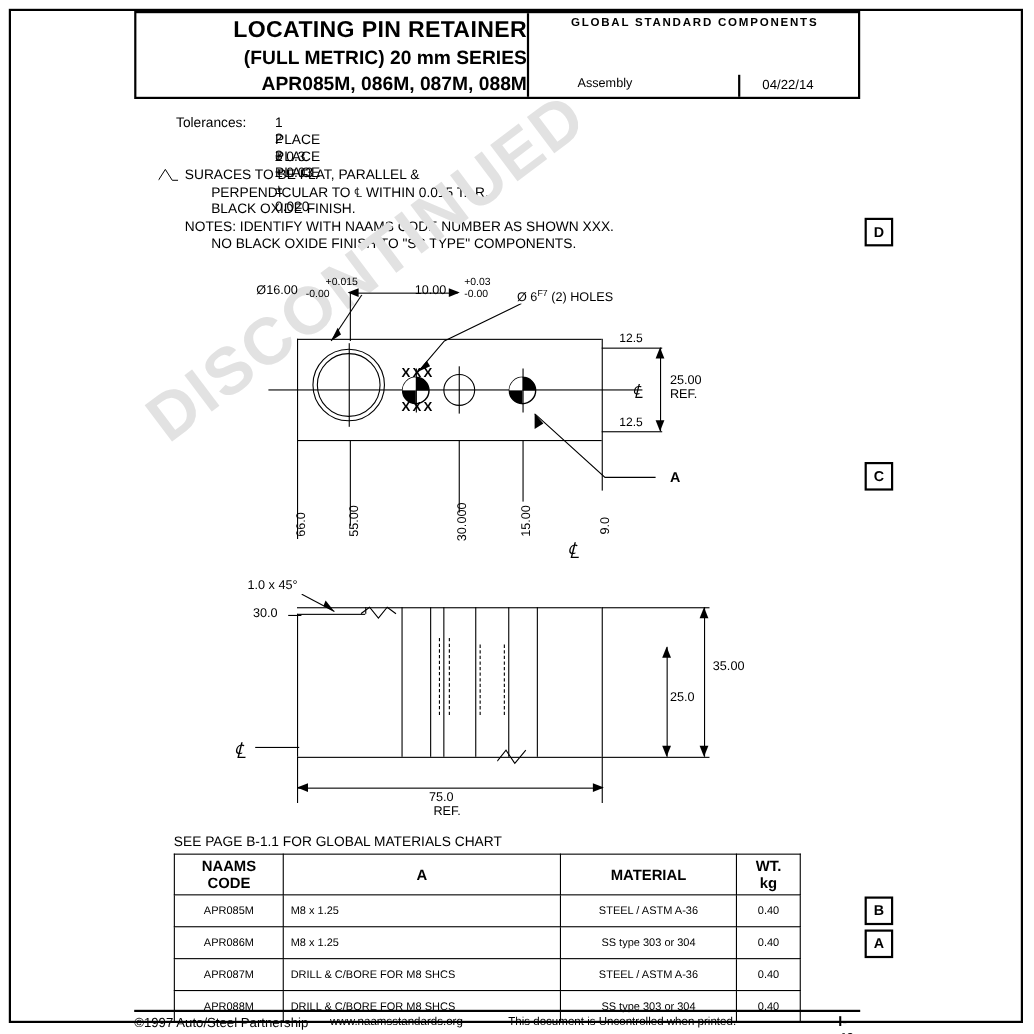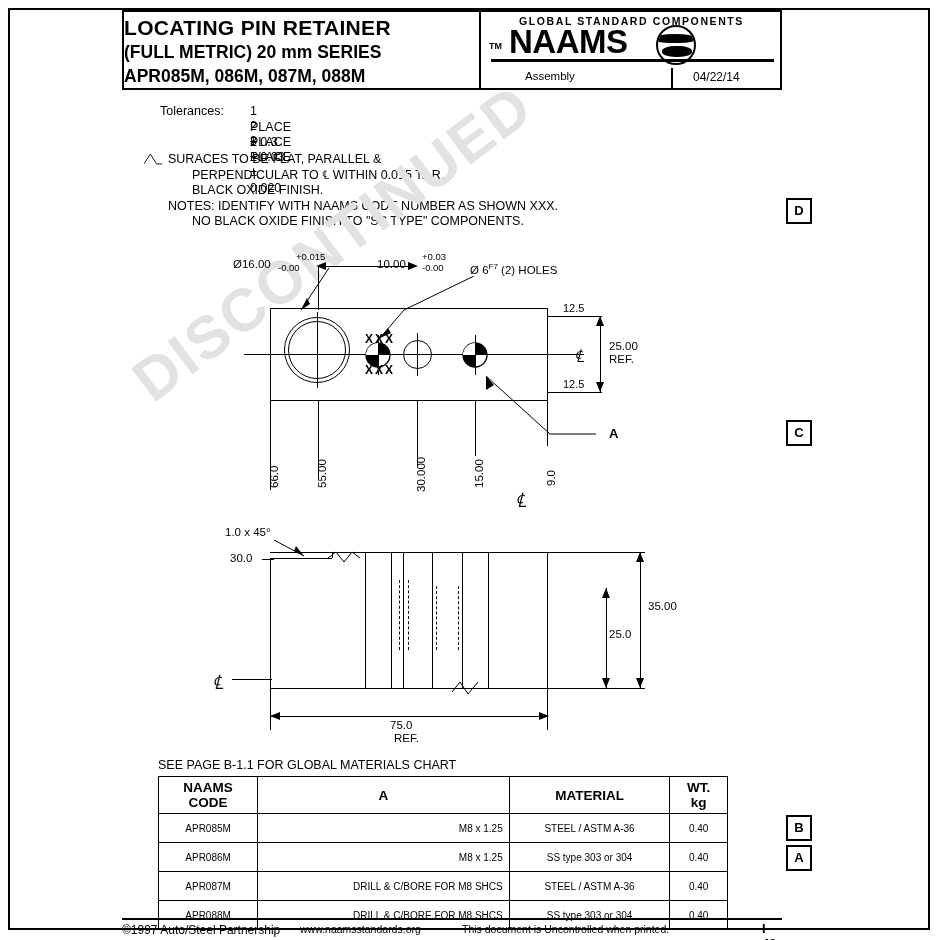--- a/index.html
+++ b/index.html
@@ -4,21 +4,21 @@
 <style>
   html,body{margin:0;padding:0;background:#fff;}
   body{width:940px;height:940px;font-family:"Liberation Sans",sans-serif;color:#000;}
   #sheet{position:relative;width:940px;height:940px;overflow:hidden;background:#fff;}
 
   
   .outer-frame{position:absolute;left:8px;top:8px;width:922px;height:922px;border:2px solid #000;box-sizing:border-box;}
 
   
   .title-block{position:absolute;left:122px;top:10px;width:660px;height:80px;border:2px solid #000;box-sizing:border-box;}
-  .tb-left{position:absolute;left:0;top:0;width:355px;height:100%;text-align:left;}
+  .tb-left{position:absolute;left:0;top:0;width:355px;height:100%;text-align:right;}
   .tb-right{position:absolute;left:355px;top:0;width:303px;height:100%;border-left:2px solid #000;box-sizing:border-box;}
   .tb-l1{font-size:21px;font-weight:bold;letter-spacing:.3px;margin-top:4px;}
   .tb-l2{font-size:17.5px;font-weight:bold;margin-top:2px;}
   .tb-l3{font-size:17.5px;font-weight:bold;margin-top:3px;}
   .gsc{font-size:10.5px;font-weight:bold;letter-spacing:1.6px;text-align:center;margin-top:3px;}
   .naams-row{position:relative;height:35px;}
   .naams{position:absolute;left:28px;top:-4px;font-size:33px;font-weight:bold;letter-spacing:-0.5px;font-family:"Liberation Sans",sans-serif;}
   .tm{position:absolute;left:8px;top:14px;font-size:9px;font-weight:bold;}
   .globe{position:absolute;left:175px;top:-2px;width:36px;height:36px;border:2px solid #000;border-radius:50%;overflow:hidden;}
   .globe:before{content:"";position:absolute;left:-4px;top:7px;width:42px;height:9px;background:#000;border-radius:50% 50% 40% 40%;}
@@ -53,21 +53,21 @@
   
   .wm{position:absolute;left:120px;top:360px;font-size:60px;font-weight:bold;color:#e2e2e2;
       transform:rotate(-37deg);transform-origin:left top;letter-spacing:2px;z-index:0;}
 
   
   .tbl-note{position:absolute;left:158px;top:758px;font-size:12.5px;}
   table.parts{position:absolute;left:158px;top:776px;width:570px;border-collapse:collapse;}
   table.parts td,table.parts th{border:1.5px solid #000;font-size:10px;padding:3px 6px;height:22px;}
   table.parts th{font-weight:bold;font-size:13.5px;}
   .c-code{width:92px;text-align:center;}
-  .c-a{width:270px;text-align:right;}
+  .c-a{width:270px;}
   .c-mat{width:160px;text-align:center;}
   .c-wt{width:48px;text-align:center;}
 
   
   .footer{position:absolute;left:122px;top:918px;width:660px;border-top:2px solid #000;}
   .f1{position:absolute;left:0px;top:3px;font-size:12px;}
   .f2{position:absolute;left:178px;top:3px;font-size:10.5px;}
   .f3{position:absolute;left:340px;top:3px;font-size:10.5px;}
   .f4{position:absolute;left:640px;top:1px;font-size:13px;font-weight:bold;}
 </style>
@@ -79,26 +79,20 @@
   <div class="outer-frame"></div>
 
   <div class="title-block">
     <div class="tb-left">
       <div class="tb-l1">LOCATING PIN RETAINER</div>
       <div class="tb-l2">(FULL METRIC) 20 mm SERIES</div>
       <div class="tb-l3">APR085M, 086M, 087M, 088M</div>
     </div>
     <div class="tb-right">
       <div class="gsc">GLOBAL STANDARD COMPONENTS</div>
-      <div class="naams-row">
-        <span class="tm">TM</span>
-        <span class="naams">NAAMS</span>
-        <span class="globe"></span>
-        <span class="naams-rule"></span>
-      </div>
       <div class="tb-bottom">
         <span class="tb-vsep"></span>
         <span class="asm">Assembly</span>
         <span class="dt">04/22/14</span>
       </div>
     </div>
   </div>
 
   <div class="zone" style="left:786px;top:198px;">D</div>
   <div class="zone" style="left:786px;top:420px;">C</div>

